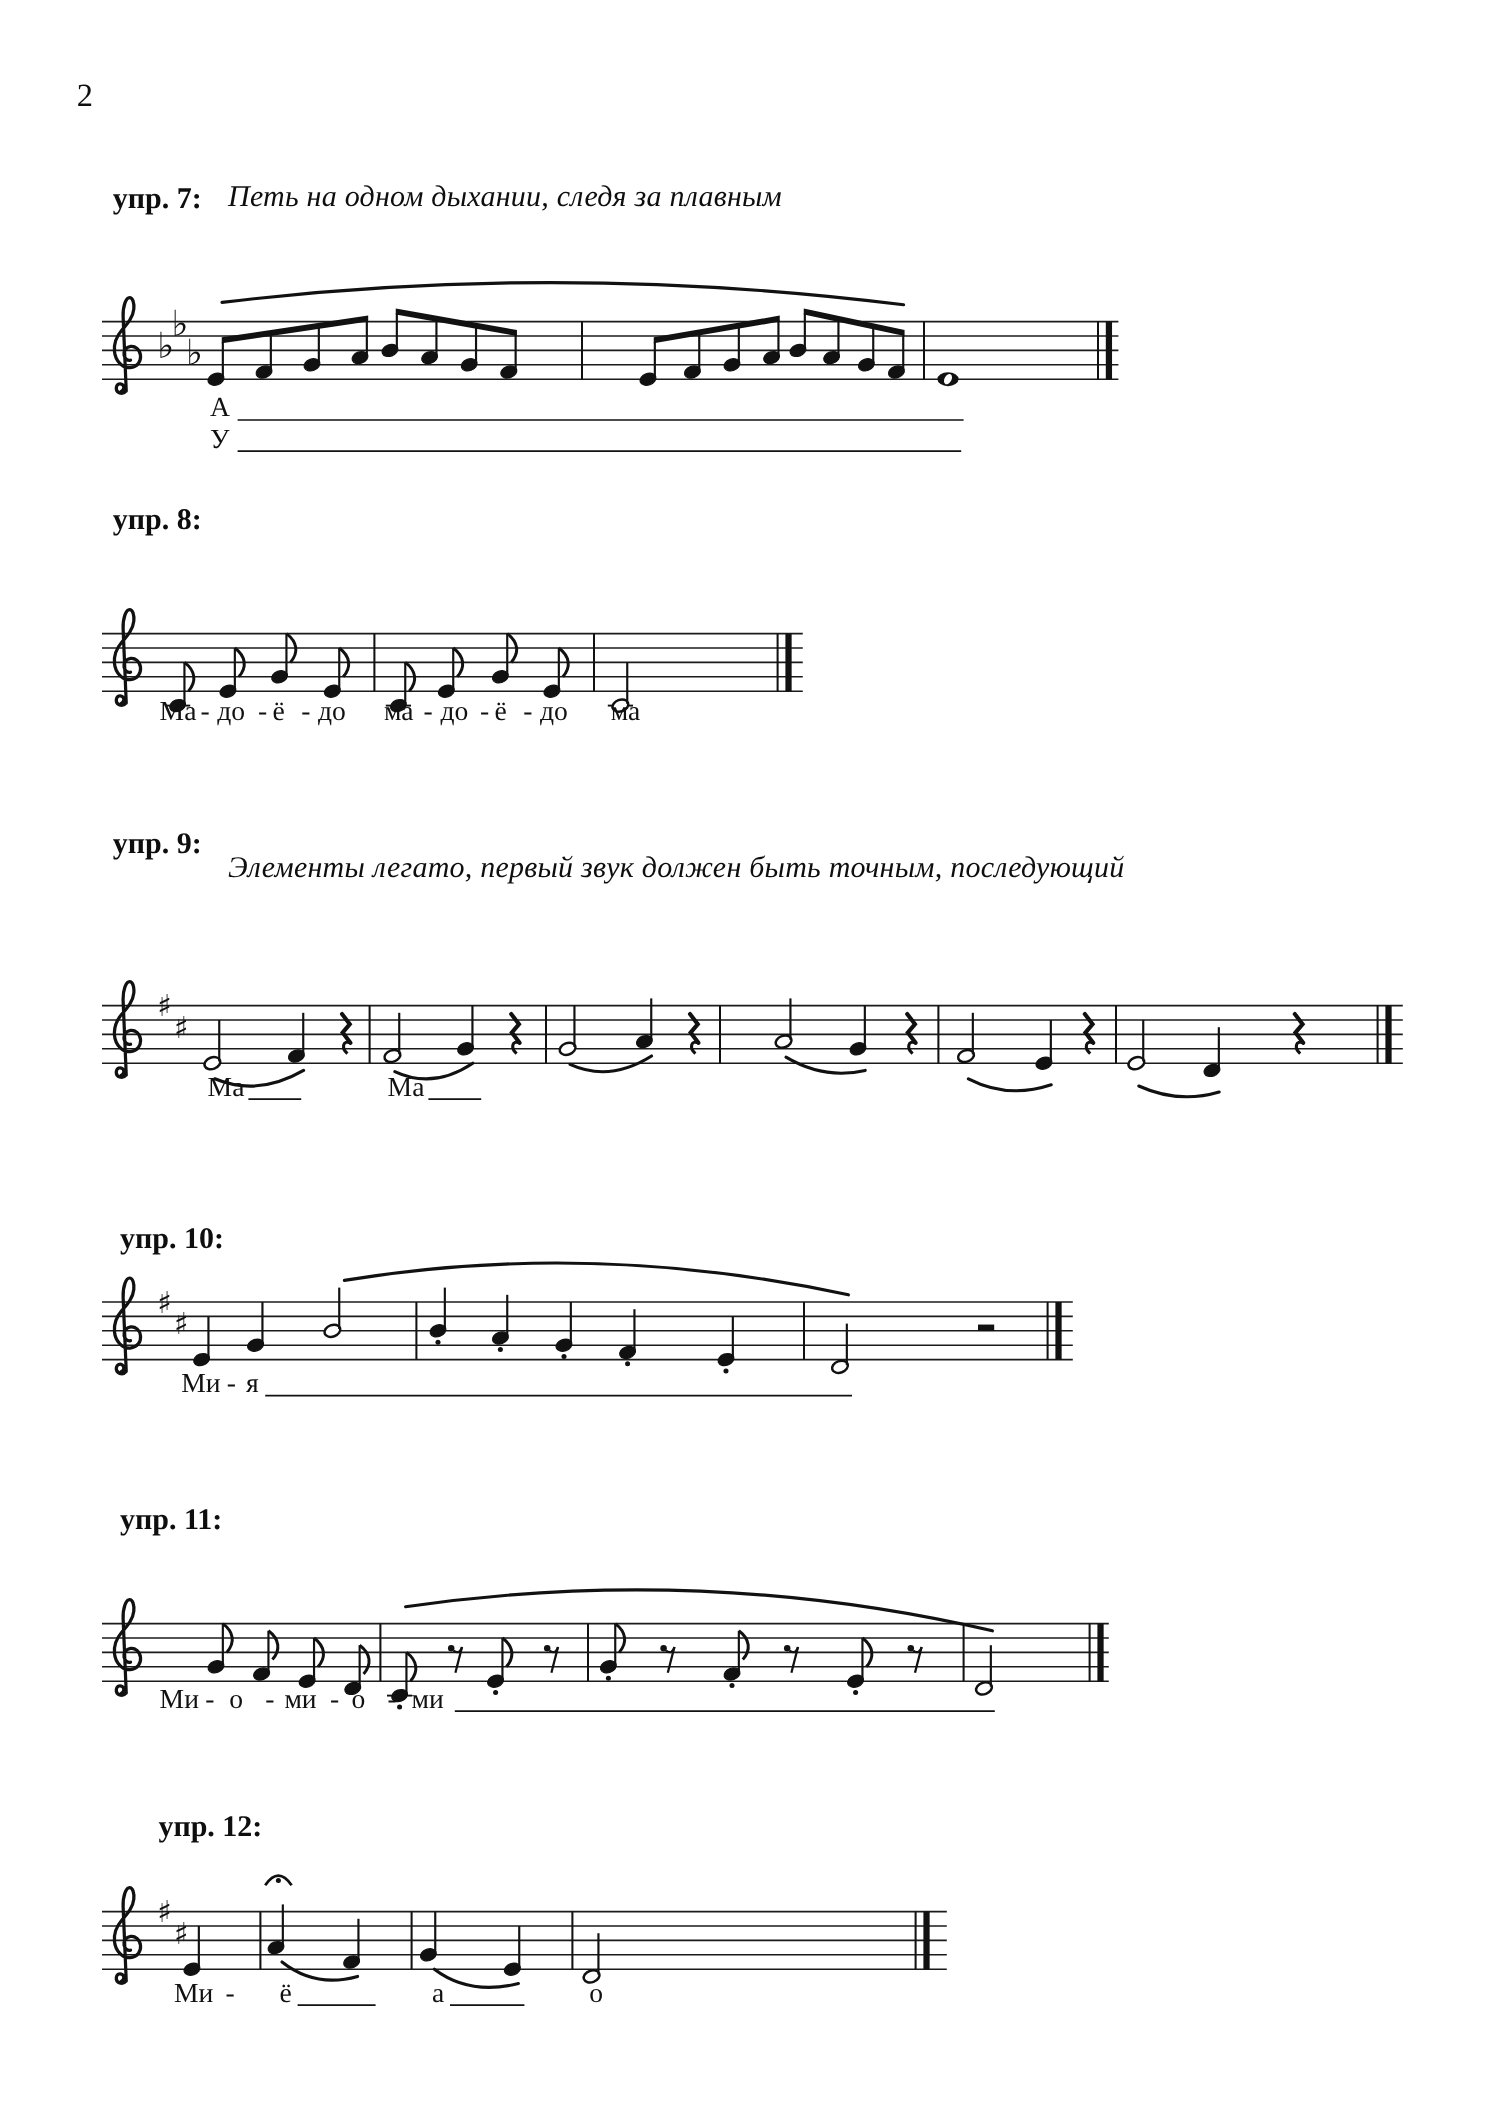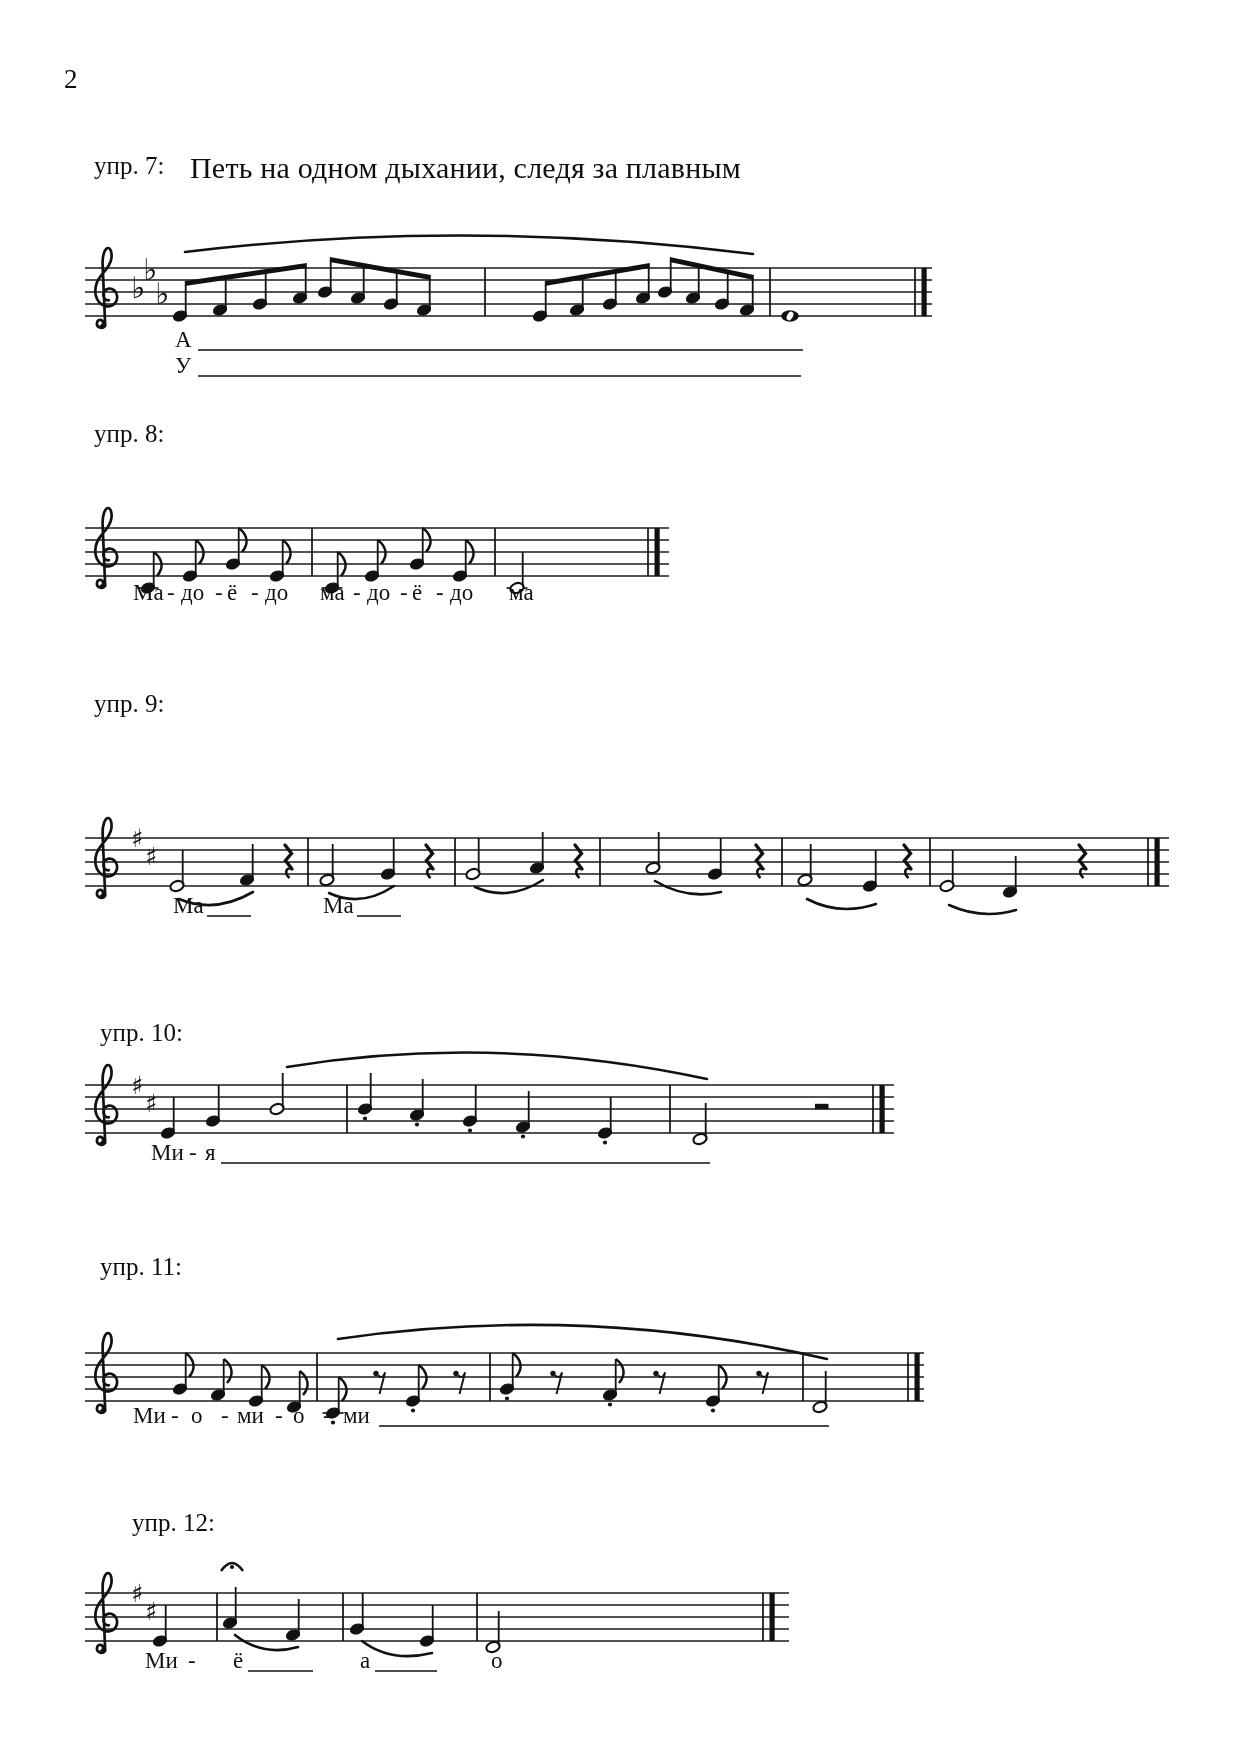--- a/index.html
+++ b/index.html
@@ -2,22 +2,22 @@
 <html><head>
 <meta charset="utf-8">
 <style>
   html,body{margin:0;padding:0;background:#888;}
   .page{
     position:relative;width:1242px;height:1755px;background:#ffffff;
     margin:0 auto;overflow:hidden;
     font-family:"Liberation Serif",serif;color:#0e0e0e;
   }
   .pagenum{position:absolute;left:64px;top:64px;font-size:27px;}
-  .exlabel{position:absolute;font-size:25px;font-weight:normal;white-space:nowrap;}
-  .descline{position:absolute;font-size:30px;white-space:nowrap;letter-spacing:.2px;}
+  .exlabel{position:absolute;font-size:25px;font-weight:bold;white-space:nowrap;}
+  .descline{position:absolute;font-size:25px;white-space:nowrap;letter-spacing:.2px;font-style:italic;}
   .staffbox{position:absolute;}
   svg{display:block;overflow:visible;}
 </style>
 </head>
 <body>
 
 <div class="page">
 
   <div class="pagenum">2</div>
 
@@ -138,20 +138,21 @@
         <text x="282" y="132" fill="#111111" font-size="23" font-family="&quot;Liberation Serif&quot;, serif">до</text>
         <text x="315" y="132" fill="#111111" font-size="23" font-family="&quot;Liberation Serif&quot;, serif">-</text>
         <text x="327" y="132" fill="#111111" font-size="23" font-family="&quot;Liberation Serif&quot;, serif">ё</text>
         <text x="351" y="132" fill="#111111" font-size="23" font-family="&quot;Liberation Serif&quot;, serif">-</text>
         <text x="365" y="132" fill="#111111" font-size="23" font-family="&quot;Liberation Serif&quot;, serif">до</text>
         <text x="424" y="132" fill="#111111" font-size="23" font-family="&quot;Liberation Serif&quot;, serif">ма</text>
       </svg>
     </div>
 
   <div class="exlabel" style="left:94px;top:690px">упр. 9:</div>
+  <div class="descline" style="left:190px;top:710px">Элементы легато, первый звук должен быть точным, последующий</div>
   <div class="staffbox" style="left:85px;top:778px">
       <svg width="1085" height="160" viewBox="0 0 1085 160">
         <line x1="0" y1="60" x2="1084" y2="60" stroke="#1a1a1a" stroke-width="1.3"></line>
         <line x1="0" y1="72" x2="1084" y2="72" stroke="#1a1a1a" stroke-width="1.3"></line>
         <line x1="0" y1="84" x2="1084" y2="84" stroke="#1a1a1a" stroke-width="1.3"></line>
         <line x1="0" y1="96" x2="1084" y2="96" stroke="#1a1a1a" stroke-width="1.3"></line>
         <line x1="0" y1="108" x2="1084" y2="108" stroke="#1a1a1a" stroke-width="1.3"></line>
         <path d="M16.2 117.8 C13 121.6 7.6 119.4 7.9 115.2 C8.2 111.9 11.5 110.9 13.3 112.8 C14.8 114.4 14.3 117.2 12.1 118 M16.2 117.8 L13.6 56 C13.3 46.5 16.2 40 19 40 C21.6 40 23 44.6 22.5 49.6 C21.8 56.8 17 62 12.6 67 C7.8 72.6 5.8 78.2 6.4 84.8 C7.1 92.8 13.2 99 19.6 98.4 C25.6 97.8 28.6 93 28.1 88.2 C27.6 83.2 23.6 80.2 19.8 80.7 C16 81.2 13.8 84.6 14.4 88 C14.9 91 17.4 92.8 19.8 92.2" stroke="#111111" stroke-width="2.7" fill="none" stroke-linecap="round" transform="translate(4 0)"></path>
         <text x="46" y="69" fill="#111111" font-size="25" font-family="&quot;DejaVu Sans&quot;, sans-serif">♯</text>
         <text x="60" y="87" fill="#111111" font-size="25" font-family="&quot;DejaVu Sans&quot;, sans-serif">♯</text>

